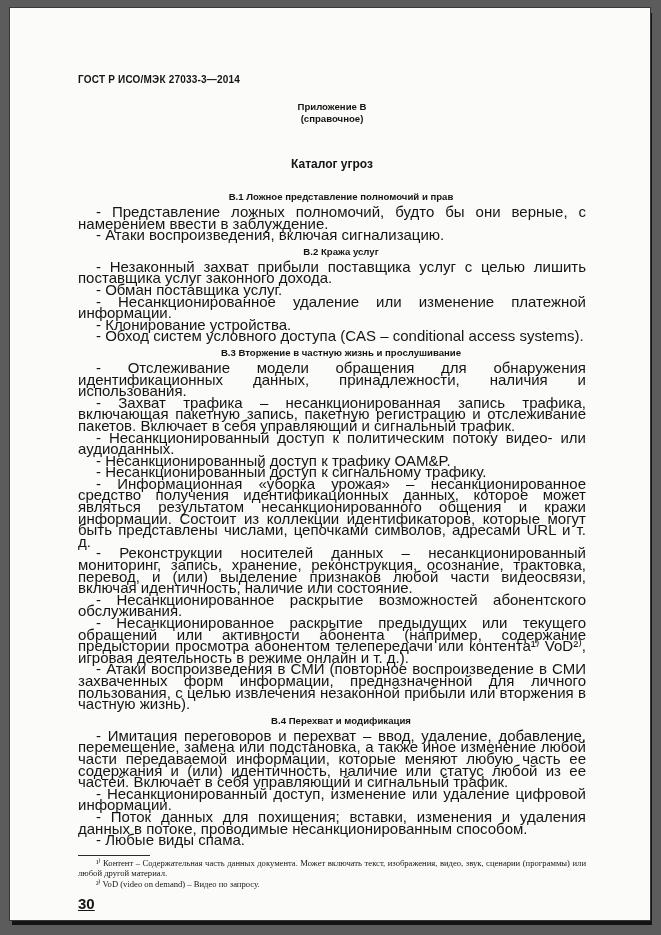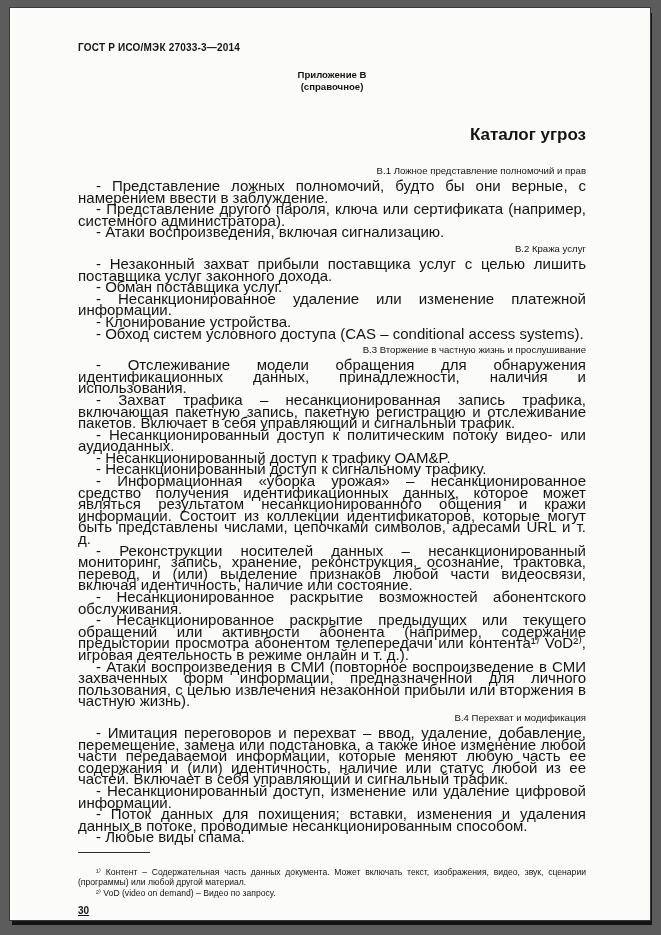--- a/index.html
+++ b/index.html
@@ -18,81 +18,82 @@
   }
   .page {
     position: absolute;
     left: 10px;
     top: 8px;
     width: 640px;
     height: 912px;
     background: #fbfbfa;
     box-shadow: 0 0 0 1px #383838, 2px 5px 0 0 #141414;
     box-sizing: border-box;
-    padding: 34px 64px 0 68px;
+    padding: 66px 64px 0 68px;
     color: #141414;
   }
   .doc-header {
     font-weight: bold;
     font-size: 10px;
     letter-spacing: 0.2px;
   }
   .annex {
     margin-top: 16px;
     text-align: center;
     font-weight: bold;
     font-size: 9.6px;
     line-height: 12px;
   }
   .title {
     margin: 32px 0 20px 0;
-    text-align: right;
+    text-align: center;
     font-weight: bold;
-    font-size: 17px;
+    font-size: 12px;
   }
   .content {
     text-align: justify;
   }
   .section-heading {
-    font-weight: normal;
+    font-weight: bold;
     font-size: 9.6px;
     line-height: 12px;
     text-indent: 18px;
     margin: 5px 0 3px 0;
-    text-align: right;
+    text-align: center;
   }
   .para {
     font-size: 15px;
     line-height: 11.6px;
     text-align: justify;
     text-indent: 18px;
     hyphens: auto;
     -webkit-hyphens: auto;
   }
   .footnote-rule {
     margin-top: 9px;
     width: 72px;
     border-top: 1px solid #2a2a2a;
     height: 0;
   }
   .footnotes {
-    margin-top: 14px;
+    margin-top: 2px;
+    font-family: Liberation Serif, serif;
   }
   .footnote {
     font-size: 8.6px;
     line-height: 10.6px;
     text-align: justify;
     text-indent: 18px;
     hyphens: auto;
     -webkit-hyphens: auto;
   }
   .page-number {
     margin-top: 6px;
     font-weight: bold;
-    font-size: 10px;
+    font-size: 15px;
     text-decoration: underline;
   }
 </style>
 </head>
 <body>
 
 <div class="viewport">
   <div class="page">
 
     <div class="doc-header">ГОСТ Р ИСО/МЭК 27033-3—2014</div>
@@ -100,21 +101,20 @@
     <div class="annex">
       <div>Приложение В</div>
       <div>(справочное)</div>
     </div>
 
     <div class="title">Каталог угроз</div>
 
     <div class="content">
         <div class="section-heading">В.1 Ложное представление полномочий и прав</div>
         <div class="para">- Представление ложных полномочий, будто бы они верные, с намерением ввести в заблуждение.</div>
-        <div class="para">- Представление другого пароля, ключа или сертификата (например, системного администратора).</div>
         <div class="para">- Атаки воспроизведения, включая сигнализацию.</div>
         <div class="section-heading">В.2 Кража услуг</div>
         <div class="para">- Незаконный захват прибыли поставщика услуг с целью лишить поставщика услуг законного дохода.</div>
         <div class="para">- Обман поставщика услуг.</div>
         <div class="para">- Несанкционированное удаление или изменение платежной информации.</div>
         <div class="para">- Клонирование устройства.</div>
         <div class="para">- Обход систем условного доступа (CAS – conditional access systems).</div>
         <div class="section-heading">В.3 Вторжение в частную жизнь и прослушивание</div>
         <div class="para">- Отслеживание модели обращения для обнаружения идентификационных данных, принадлежности, наличия и использования.</div>
         <div class="para">- Захват трафика – несанкционированная запись трафика, включающая пакетную запись, пакетную регистрацию и отслеживание пакетов. Включает в себя управляющий и сигнальный трафик.</div>

